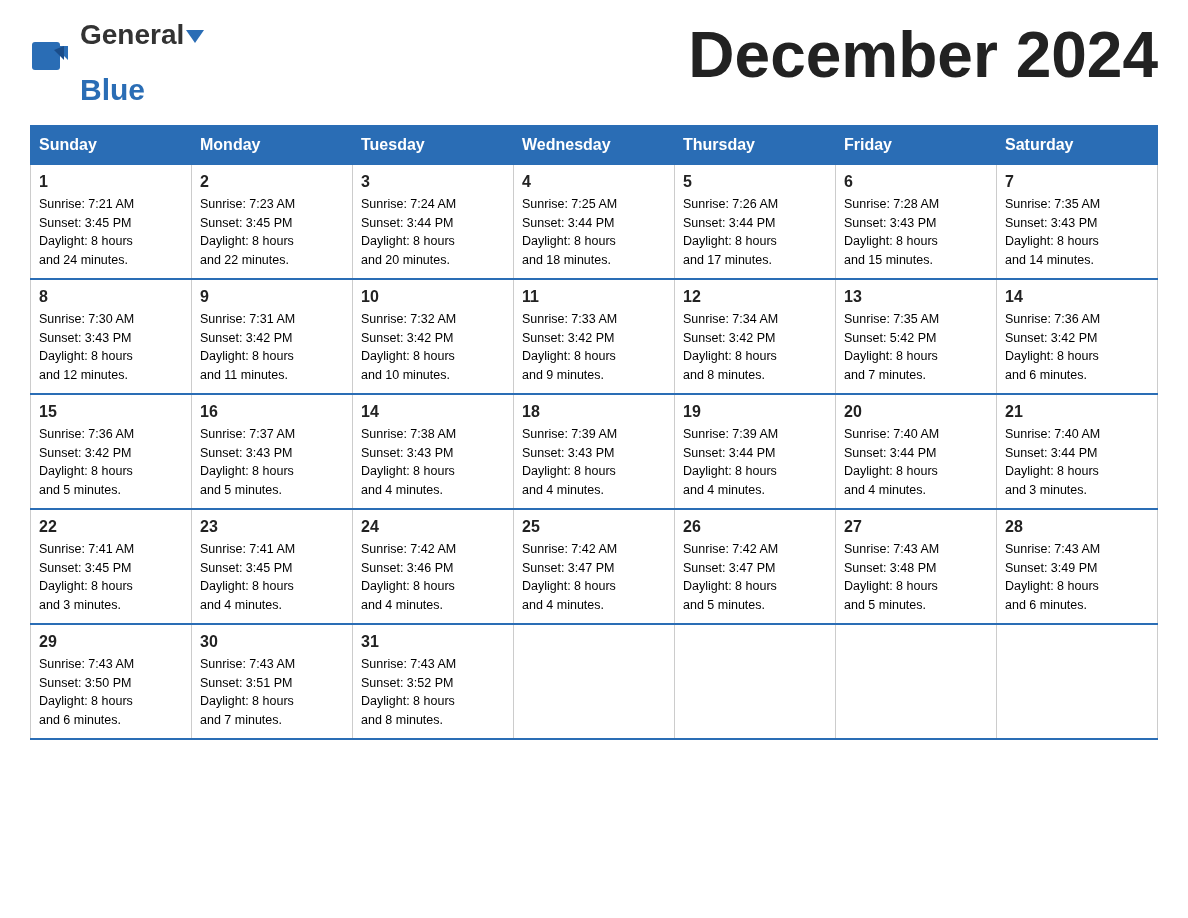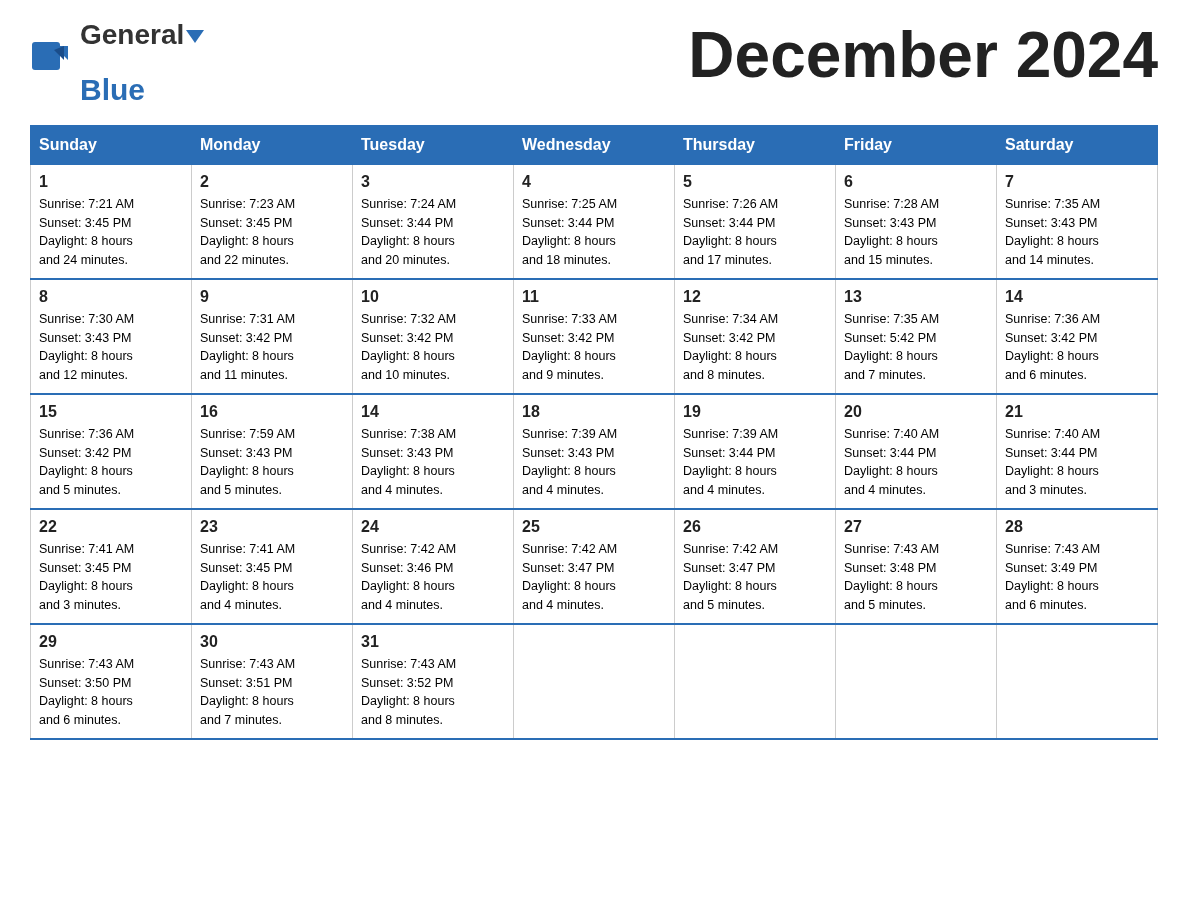--- a/index.html
+++ b/index.html
@@ -225,21 +225,21 @@
       <tr>
         <td>
           <div class="day-number">15</div>
           <div class="day-info" style="white-space: pre-line;">Sunrise: 7:36 AM
 Sunset: 3:42 PM
 Daylight: 8 hours
 and 5 minutes.</div>
         </td>
         <td>
           <div class="day-number">16</div>
-          <div class="day-info" style="white-space: pre-line;">Sunrise: 7:59 AM
+          <div class="day-info" style="white-space: pre-line;">Sunrise: 7:37 AM
 Sunset: 3:43 PM
 Daylight: 8 hours
 and 5 minutes.</div>
         </td>
         <td>
           <div class="day-number">14</div>
           <div class="day-info" style="white-space: pre-line;">Sunrise: 7:38 AM
 Sunset: 3:43 PM
 Daylight: 8 hours
 and 4 minutes.</div>

